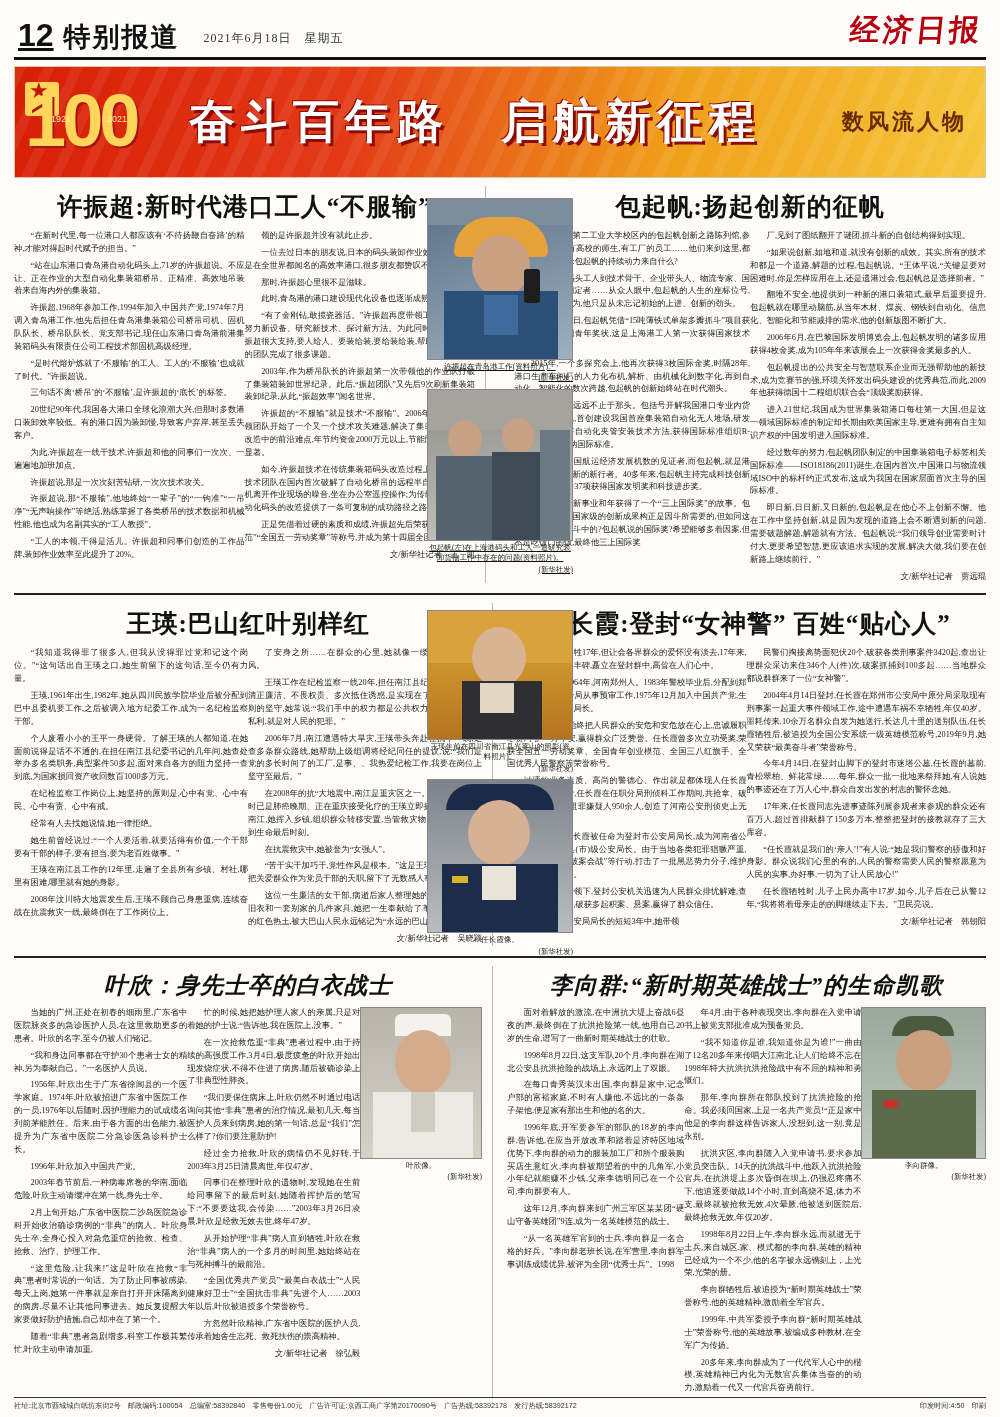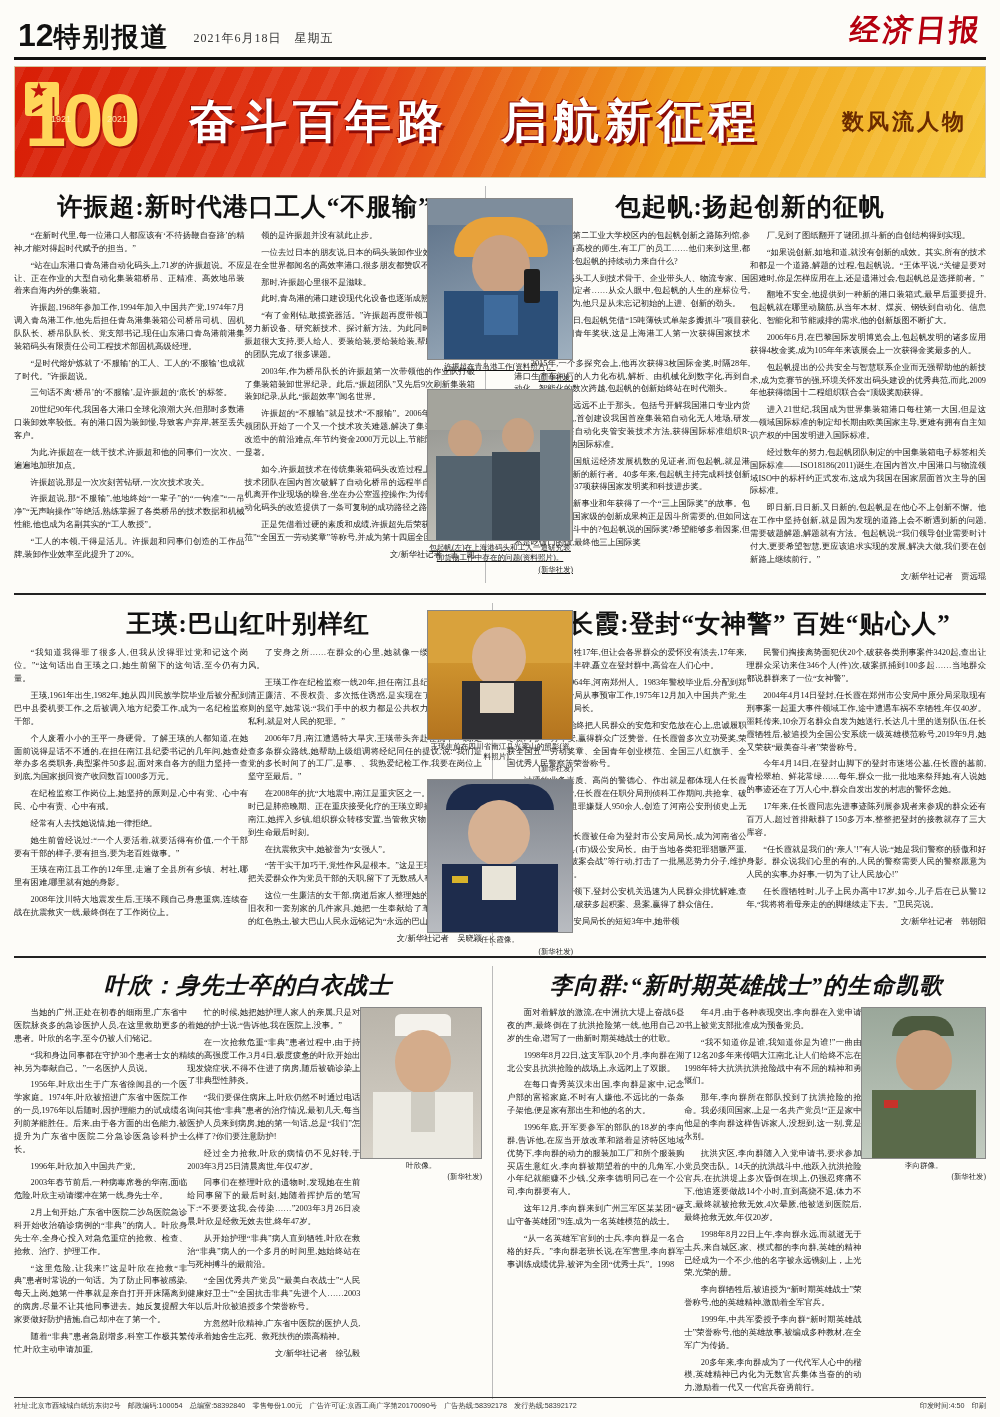--- a/index.html
+++ b/index.html
@@ -5,21 +5,21 @@
   html,body{margin:0;padding:0;}
   body{
     width:1000px;height:1417px;background:#fdfcf8;
     font-family:"Liberation Serif","DejaVu Serif",serif;
     color:#111;overflow:hidden;position:relative;
   }
   .page{width:1000px;height:1417px;position:relative;box-sizing:border-box;padding:0 14px;}
 
   
   .masthead{display:flex;align-items:flex-end;border-bottom:3px solid #111;padding:10px 4px 6px 4px;}
-  .pageno{font-size:32px;font-weight:bold;font-family:"Liberation Sans",sans-serif;line-height:1;}
+  .pageno{font-size:32px;font-weight:bold;font-family:"Liberation Sans",sans-serif;line-height:1;margin-right:10px;text-decoration:underline;}
   .section-name{font-size:27px;font-weight:bold;letter-spacing:2px;line-height:1;margin-right:24px;}
   .issue-date{font-size:12px;color:#333;margin-bottom:4px;letter-spacing:1px;}
   .brand{margin-left:auto;font-size:30px;font-weight:bold;color:#b4000f;letter-spacing:3px;font-family:"Liberation Serif",serif;
          transform:skewX(-6deg);margin-bottom:0px;}
 
   
   .banner{position:relative;height:110px;margin-top:6px;border:1px solid #d8c9a0;
     background:linear-gradient(100deg,#d81e06 0%,#e33a16 35%,#f0a01a 68%,#f6c63a 100%);
     display:flex;align-items:center;overflow:hidden;}
   .banner:after{content:"";position:absolute;inset:0;

